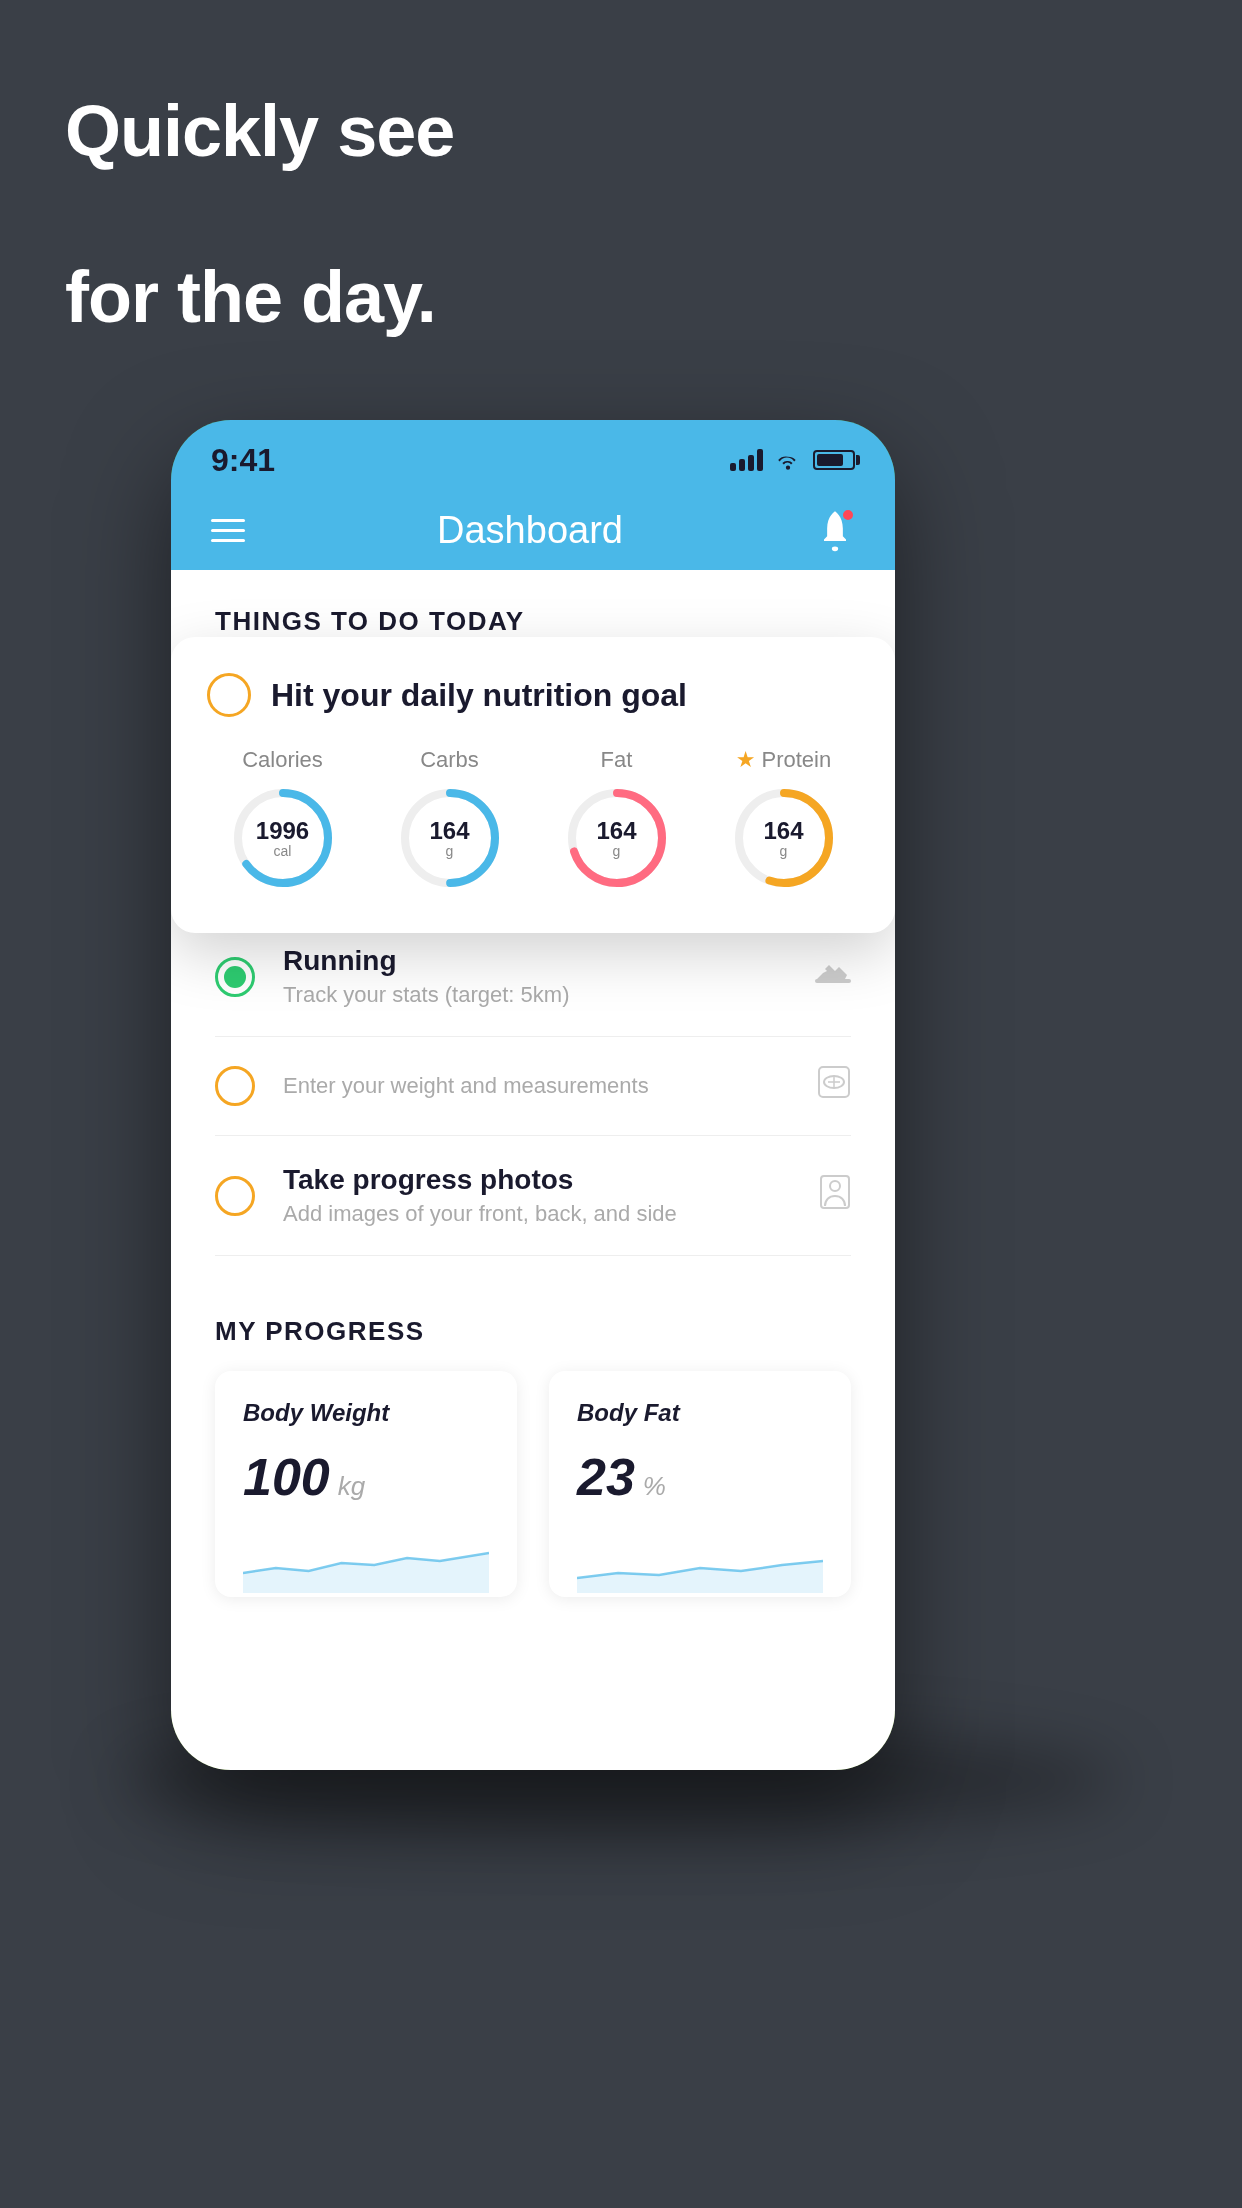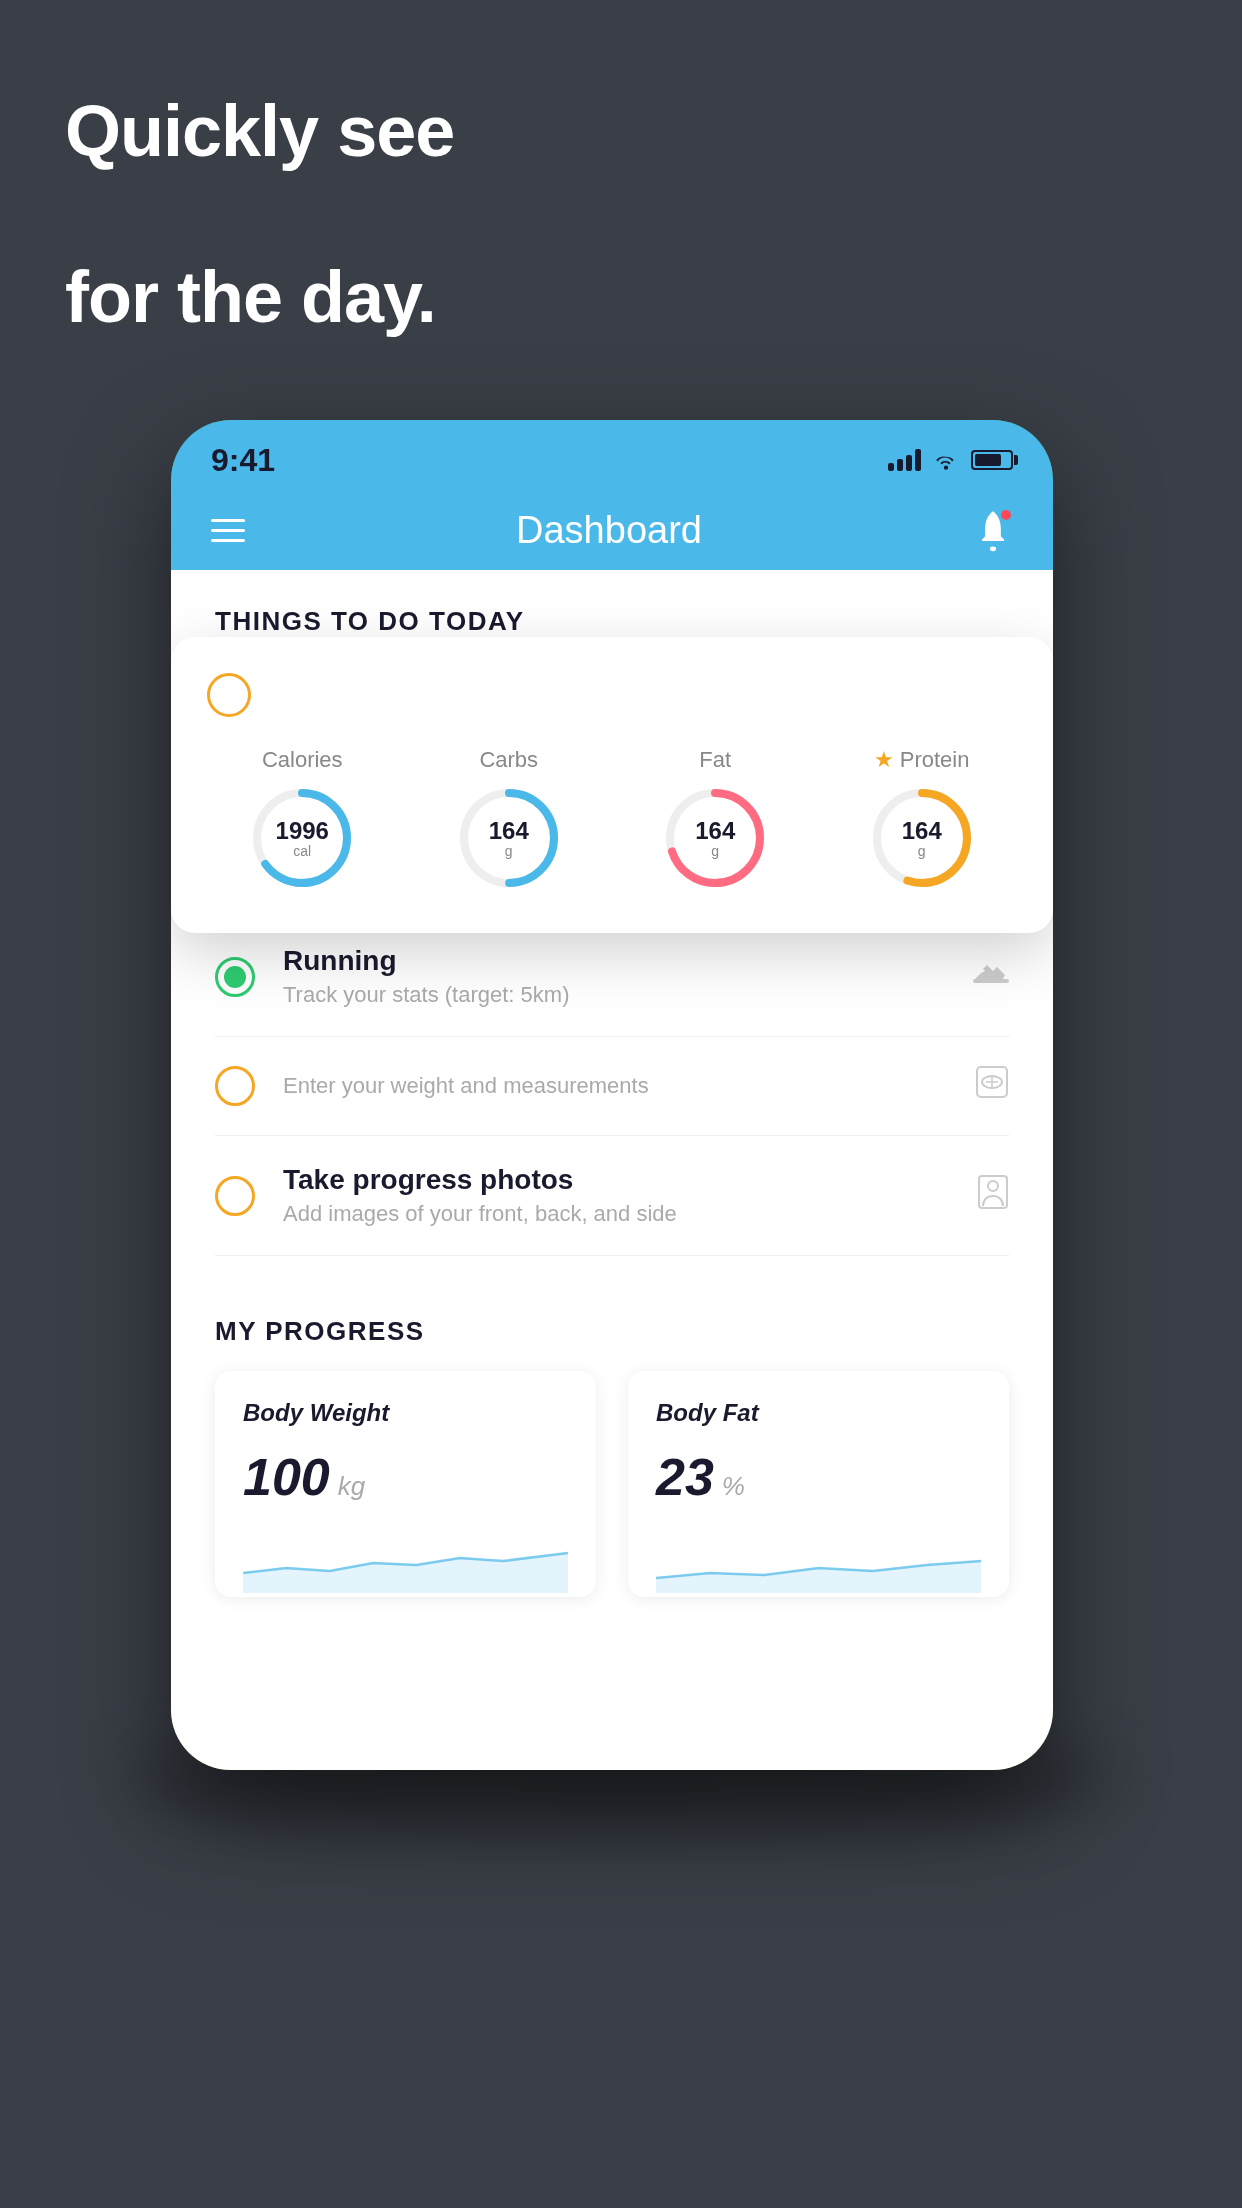--- a/index.html
+++ b/index.html
@@ -27,21 +27,21 @@
 
     .phone-wrapper {
       position: absolute;
       top: 420px;
       left: 50%;
       transform: translateX(-50%);
       width: 900px;
     }
 
     .phone {
-      width: 882px;
+      width: 724px;
       background: #4d7c0f;
       border-radius: 60px;
       overflow: hidden;
       box-shadow: 0 40px 100px rgba(0,0,0,0.5);
       position: relative;
     }
 
     
     .status-bar {
       background: #4ab8e8;
@@ -465,20 +465,21 @@
     </div>
 
     <div class="phone-content">
 
       <div class="section-header">THINGS TO DO TODAY</div>
 
       <div style="position: relative; margin: 0 30px; z-index: 10;">
         <div class="floating-card">
           <div class="card-title-row">
             <div class="circle-check"></div>
+            <span class="card-title">Hit your daily nutrition goal</span>
           </div>
           <div class="nutrition-grid">
 
             <div class="nutrition-item">
               <span class="nutrition-label">Calories</span>
               <div class="ring-container">
                 <svg class="ring-svg" viewBox="0 0 110 110">
                   <circle class="ring-bg" cx="55" cy="55" r="45"></circle>
                   <circle class="ring-progress" cx="55" cy="55" r="45" stroke="#4ab8e8" stroke-dasharray="283" stroke-dashoffset="99"></circle>
                 </svg>

